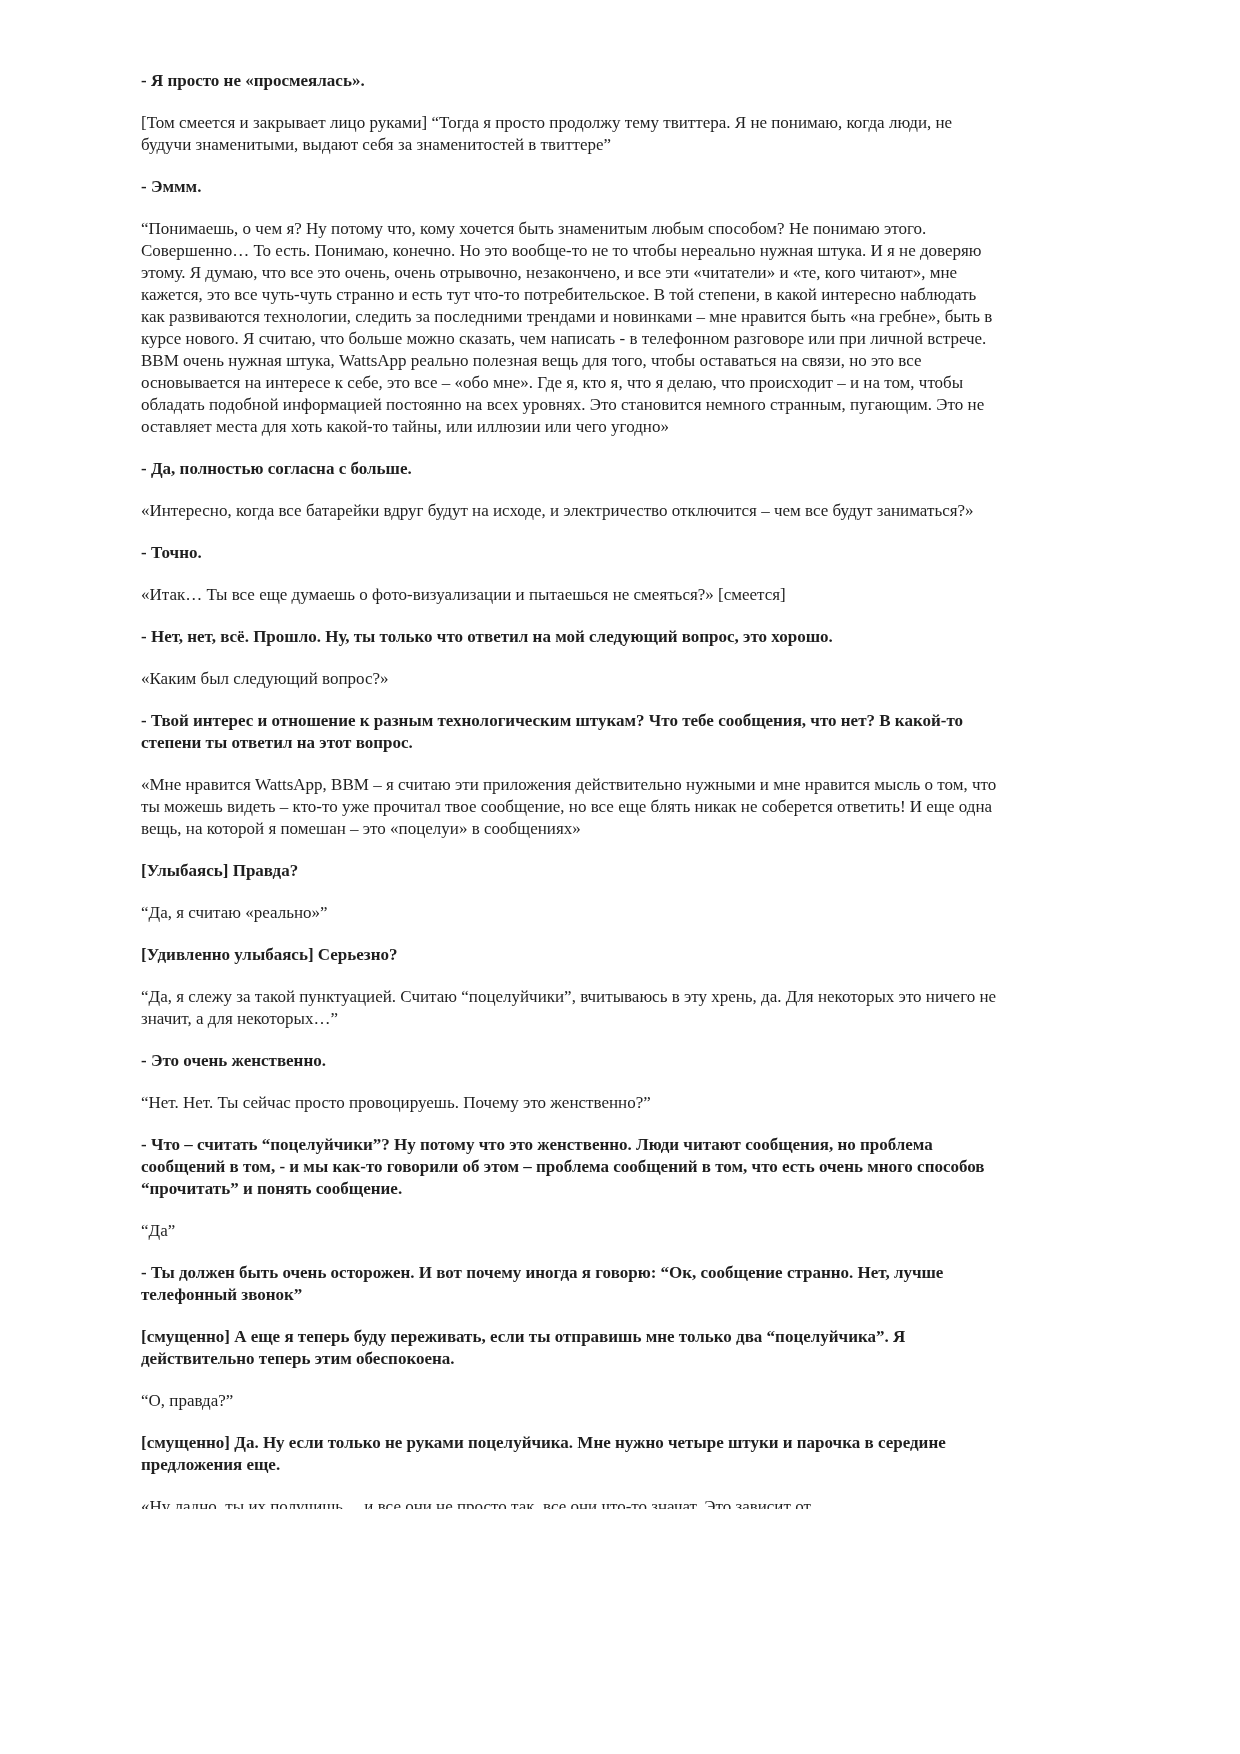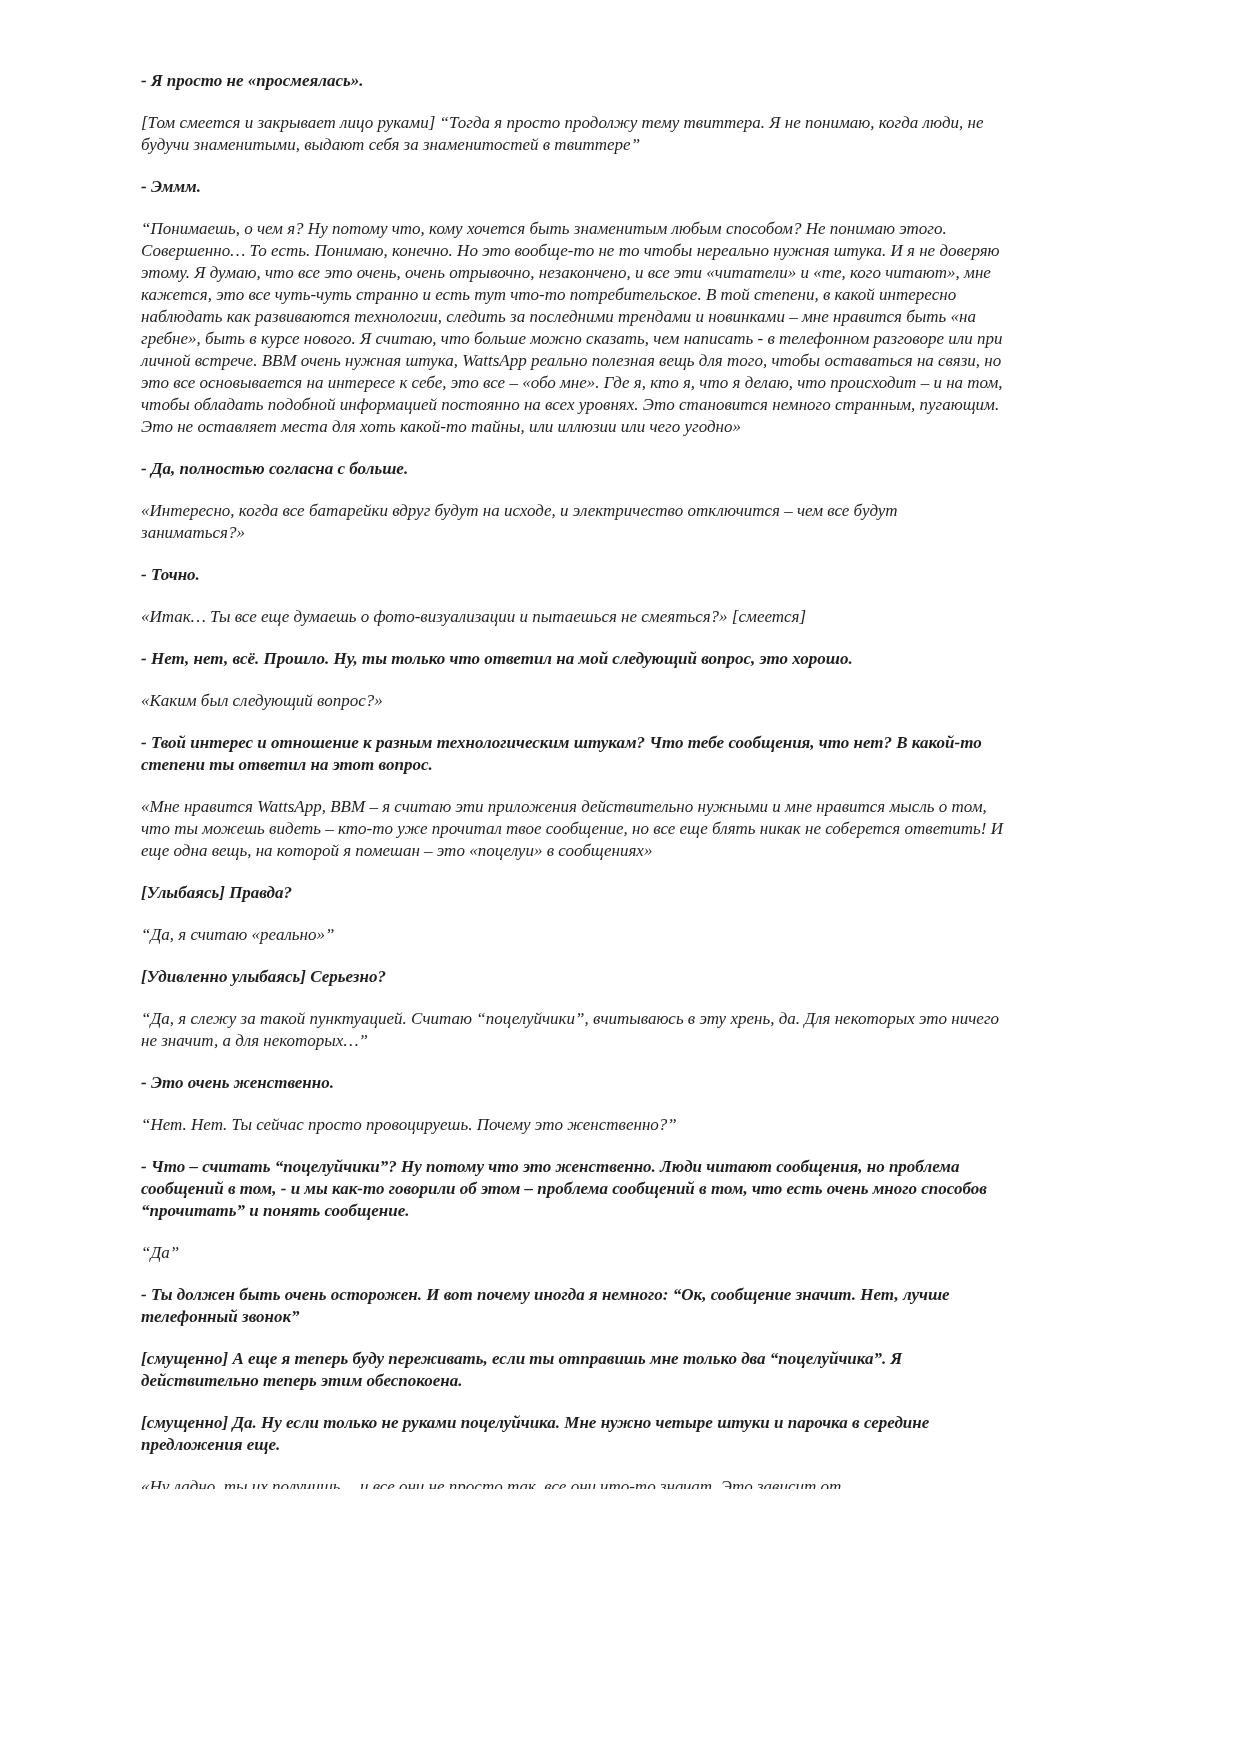--- a/index.html
+++ b/index.html
@@ -7,21 +7,20 @@
     padding: 0;
     background: #ffffff;
   }
   .page {
     position: relative;
     width: 1240px;
     height: 1754px;
     background: #ffffff;
     overflow: hidden;
     font-family: "Liberation Serif", "DejaVu Serif", serif;
-    font-style: italic;
   }
   .content {
     position: absolute;
     left: 141px;
     top: 70px;
     width: 862px;
     font-size: 17px;
     line-height: 22px;
     color: #1f1f1f;
     text-align: left;
@@ -59,18 +58,19 @@
       <p class="bold">- Твой интерес и отношение к разным технологическим штукам? Что тебе сообщения, что нет? В какой-то степени ты ответил на этот вопрос.</p>
       <p class="normal">«Мне нравится WattsApp, BBM – я считаю эти приложения действительно нужными и мне нравится мысль о том, что ты можешь видеть – кто-то уже прочитал твое сообщение, но все еще блять никак не соберется ответить! И еще одна вещь, на которой я помешан – это «поцелуи» в сообщениях»</p>
       <p class="bold">[Улыбаясь] Правда?</p>
       <p class="normal">“Да, я считаю «реально»”</p>
       <p class="bold">[Удивленно улыбаясь] Серьезно?</p>
       <p class="normal">“Да, я слежу за такой пунктуацией. Считаю “поцелуйчики”, вчитываюсь в эту хрень, да. Для некоторых это ничего не значит, а для некоторых…”</p>
       <p class="bold">- Это очень женственно.</p>
       <p class="normal">“Нет. Нет. Ты сейчас просто провоцируешь. Почему это женственно?”</p>
       <p class="bold">- Что – считать “поцелуйчики”? Ну потому что это женственно. Люди читают сообщения, но проблема сообщений в том, - и мы как-то говорили об этом – проблема сообщений в том, что есть очень много способов “прочитать” и понять сообщение.</p>
       <p class="normal">“Да”</p>
-      <p class="bold">- Ты должен быть очень осторожен. И вот почему иногда я немного: “Ок, сообщение значит. Нет, лучше телефонный звонок”</p>
+      <p class="bold">- Ты должен быть очень осторожен. И вот почему иногда я говорю: “Ок, сообщение странно. Нет, лучше телефонный звонок”</p>
       <p class="bold">[смущенно] А еще я теперь буду переживать, если ты отправишь мне только два “поцелуйчика”. Я действительно теперь этим обеспокоена.</p>
+      <p class="normal">“О, правда?”</p>
       <p class="bold">[смущенно] Да. Ну если только не руками поцелуйчика. Мне нужно четыре штуки и парочка в середине предложения еще.</p>
       <p class="normal">«Ну ладно, ты их получишь… и все они не просто так, все они что-то значат. Это зависит от</p>
     </div>
 </div>
 
 </body></html>

